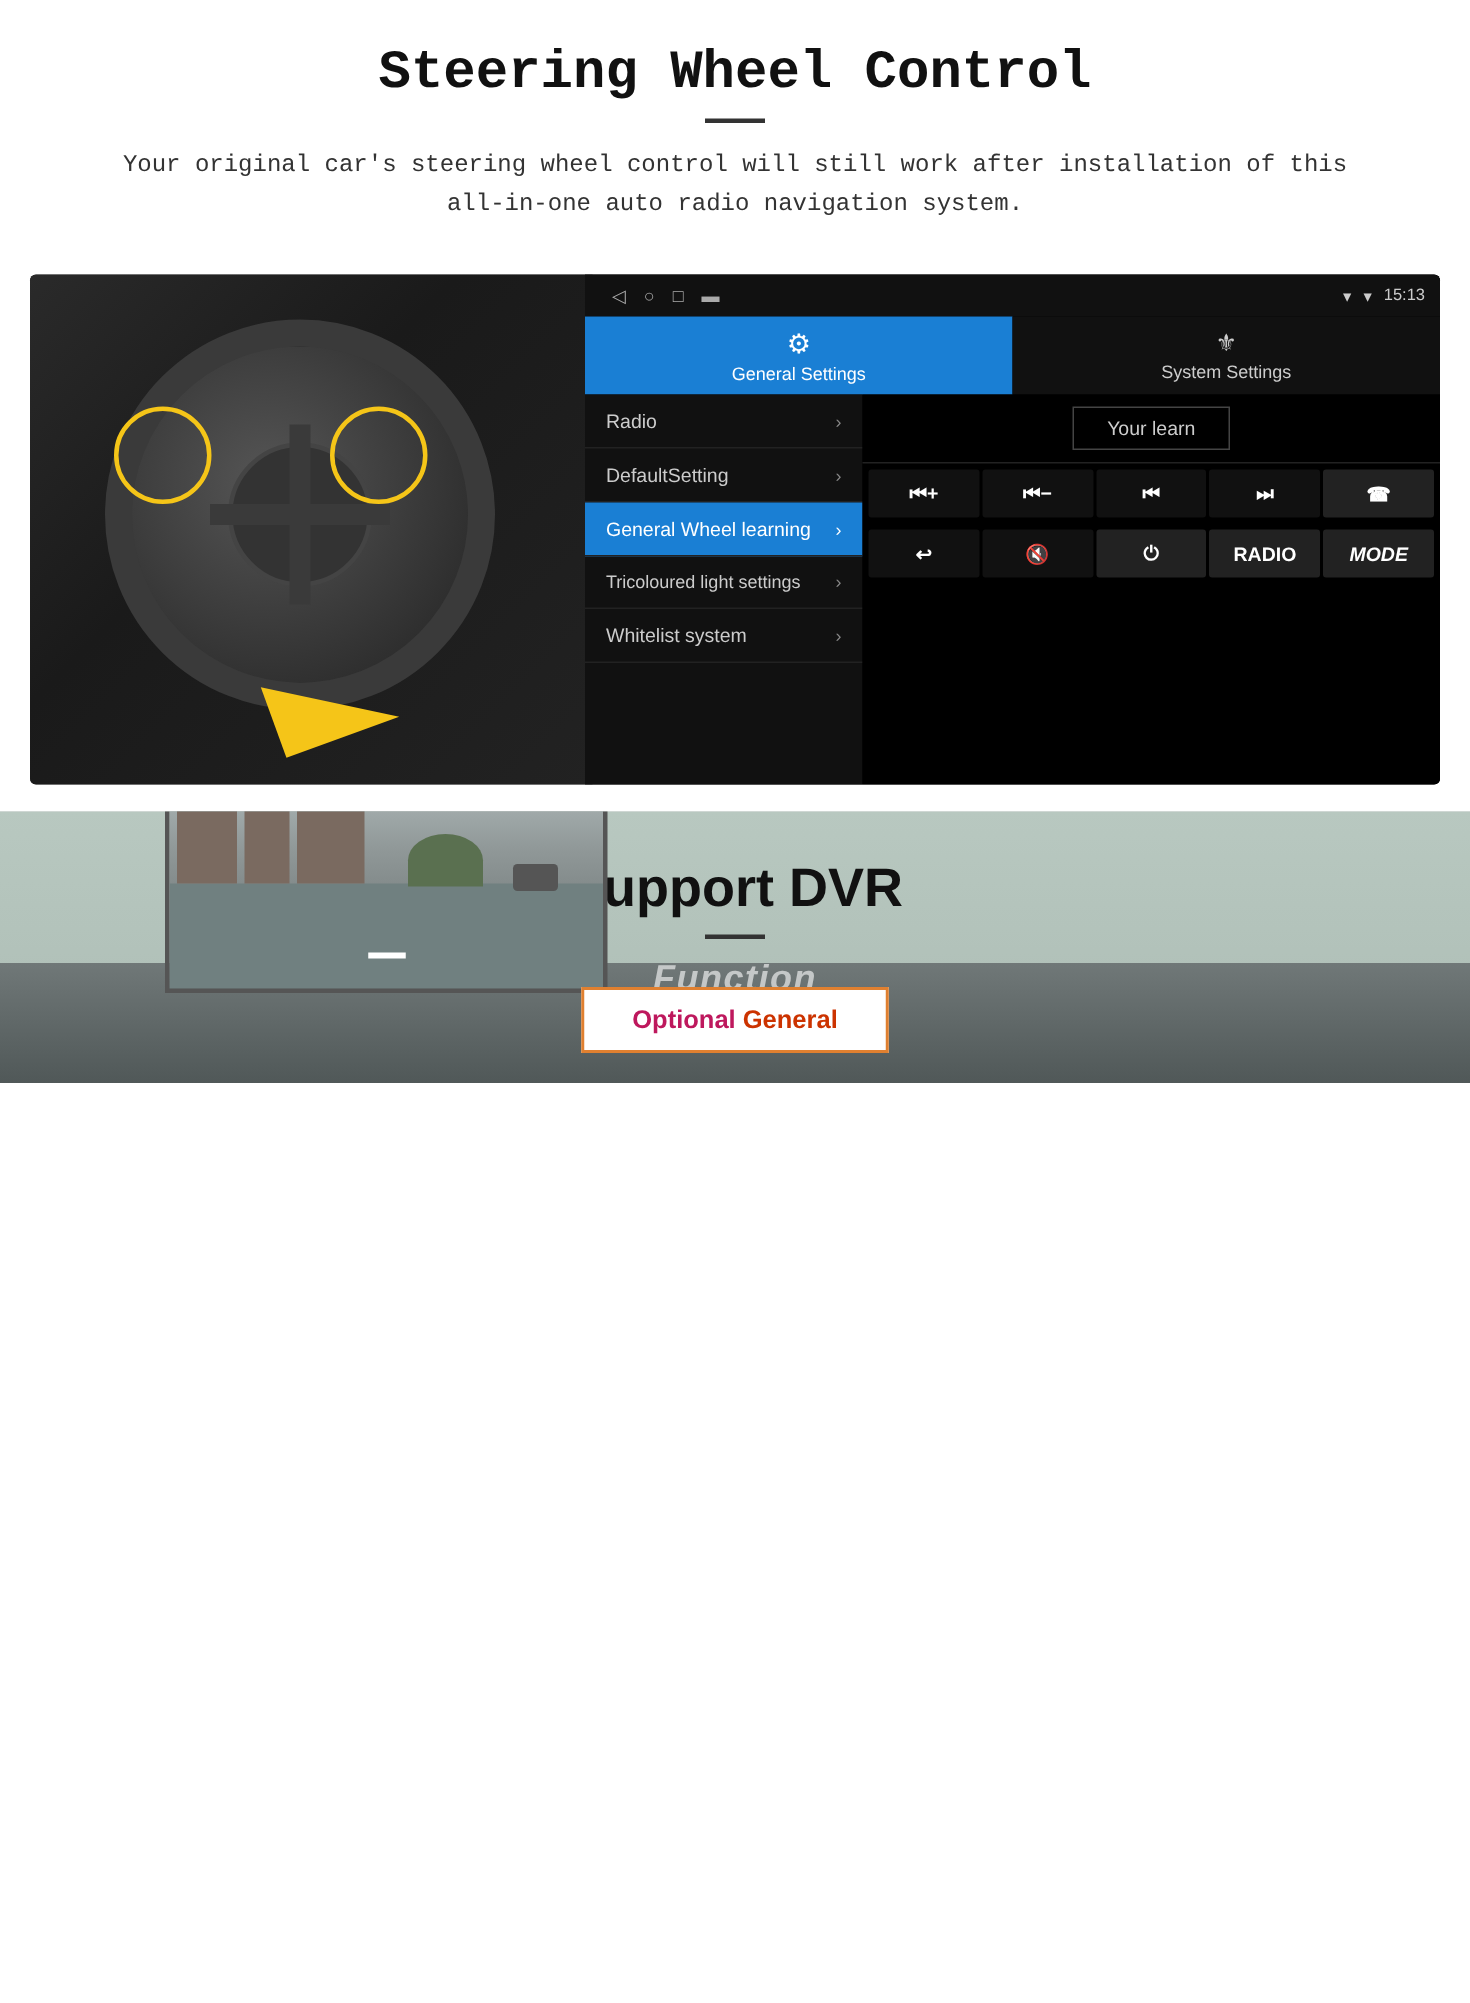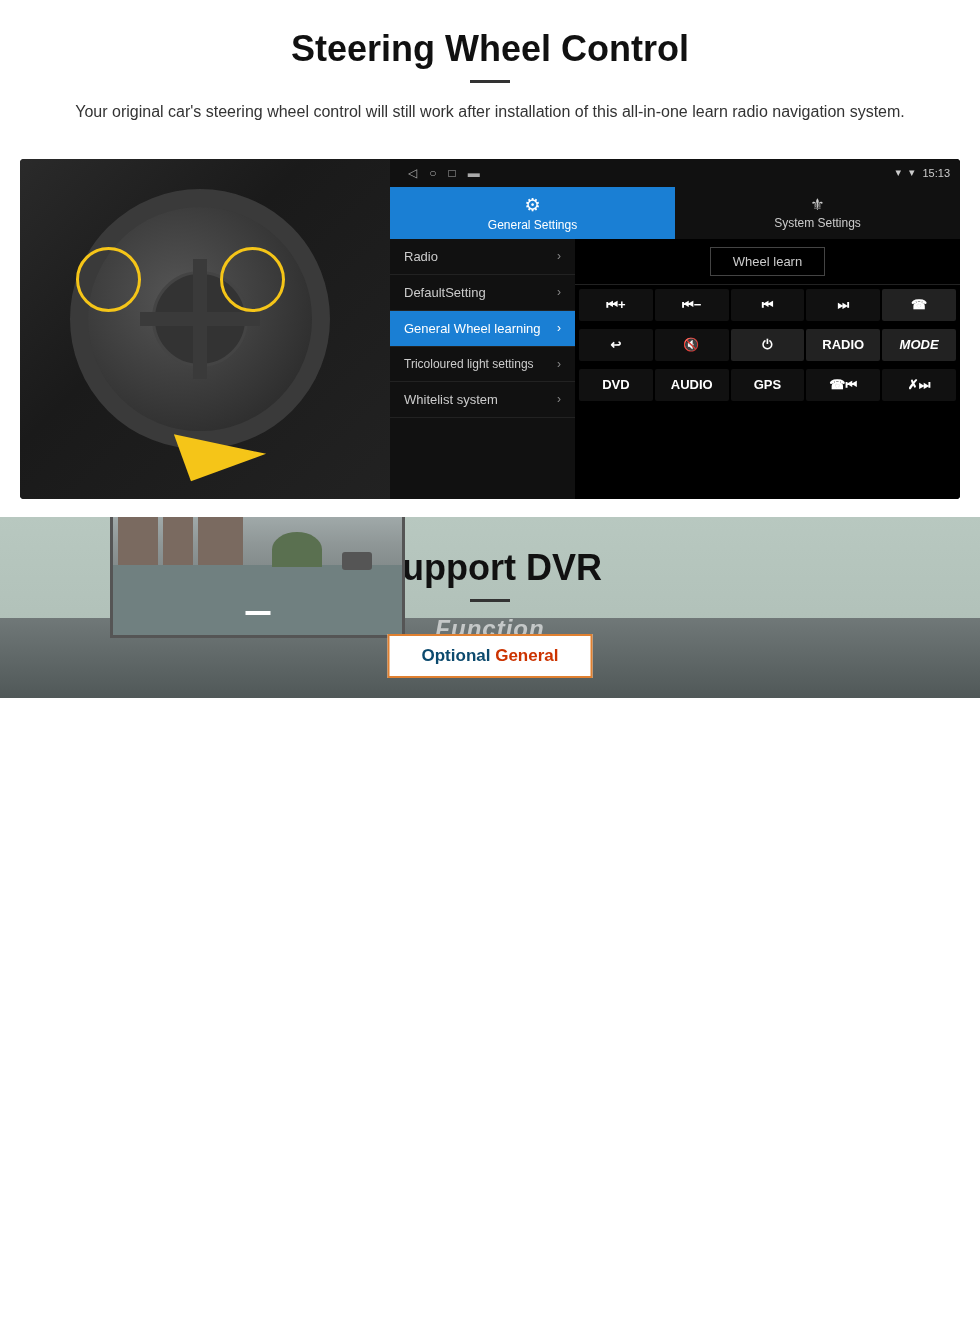--- a/index.html
+++ b/index.html
@@ -7,20 +7,21 @@
       width: 980px;
       font-family: Arial, sans-serif;
       background: #fff;
       overflow-x: hidden;
     }
 
     
     .section-header {
       text-align: center;
       padding: 28px 60px 16px;
+      font-family: Liberation Mono, monospace;
     }
     .section-header h1 {
       font-size: 36px;
       font-weight: 900;
       color: #111;
       margin-bottom: 10px;
     }
     .section-header .divider {
       width: 40px;
       height: 3px;
@@ -377,21 +378,21 @@
     }
 
   </style>
 </head>
 <body>
 
 <div>
   <div class="section-header">
     <h1>Steering Wheel Control</h1>
     <div class="divider"></div>
-    <p>Your original car's steering wheel control will still work after installation of this all-in-one learn radio navigation system.</p>
+    <p>Your original car's steering wheel control will still work after installation of this all-in-one auto radio navigation system.</p>
   </div>
 
   <div class="screenshot-container">
 
     <div class="steering-bg">
       <div class="steering-wheel">
         <div class="spoke spoke-h"></div>
         <div class="spoke spoke-v"></div>
       </div>
       <div class="highlight-circle circle-left"></div>
@@ -445,46 +446,39 @@
           </div>
           <div class="menu-item">
             <span>Whitelist system</span>
             <span class="arrow">›</span>
           </div>
         </div>
 
         <div class="right-panel">
 
           <div class="begin-learn-row">
-            <button class="begin-learn-btn">Wheel learn</button>
+            <button class="begin-learn-btn">Your learn</button>
           </div>
 
           <div class="btn-grid">
             <button class="ctrl-btn">⏮+</button>
             <button class="ctrl-btn">⏮−</button>
             <button class="ctrl-btn">⏮</button>
             <button class="ctrl-btn">⏭</button>
             <button class="ctrl-btn phone">☎</button>
           </div>
 
           <div class="btn-grid">
             <button class="ctrl-btn">↩</button>
             <button class="ctrl-btn">🔇</button>
             <button class="ctrl-btn power-btn">⏻</button>
             <button class="ctrl-btn radio-btn">RADIO</button>
             <button class="ctrl-btn mode">MODE</button>
           </div>
 
-          <div class="btn-grid row3">
-            <button class="ctrl-btn">DVD</button>
-            <button class="ctrl-btn">AUDIO</button>
-            <button class="ctrl-btn">GPS</button>
-            <button class="ctrl-btn">☎⏮</button>
-            <button class="ctrl-btn">✗⏭</button>
-          </div>
         </div>
       </div>
     </div>
   </div>
 </div>
 
 <div class="dvr-wrapper">
 
   <div class="dvr-scene">
     
@@ -509,17 +503,17 @@
     <div class="thumb-building" style="width:30px;height:60px;left:50px;bottom:70px;"></div>
     <div class="thumb-building" style="width:45px;height:90px;left:85px;bottom:70px;"></div>
     <div class="thumb-car"></div>
 
     <div style="position:absolute;bottom:68px;right:80px;width:50px;height:35px;background:#5a7050;border-radius:50% 50% 0 0;"></div>
   </div>
 
   <div class="seicane-watermark">Function</div>
 
   <div style="position:absolute;bottom:20px;left:50%;transform:translateX(-50%);z-index:20;background:#fff;border:2px solid #e08030;padding:10px 32px;cursor:pointer;white-space:nowrap;">
-    <span style="color:#0c4a6e;font-weight:bold;font-size:17px;">Optional</span><span style="color:#cc3300;font-weight:bold;font-size:17px;"> General</span>
+    <span style="color:#be185d;font-weight:bold;font-size:17px;">Optional</span><span style="color:#cc3300;font-weight:bold;font-size:17px;"> General</span>
   </div>
 
   <div style="height:80px;background:linear-gradient(180deg,#707878 0%,#505858 100%);width:980px;position:relative;z-index:3;"></div>
 </div>
 
 </body></html>

